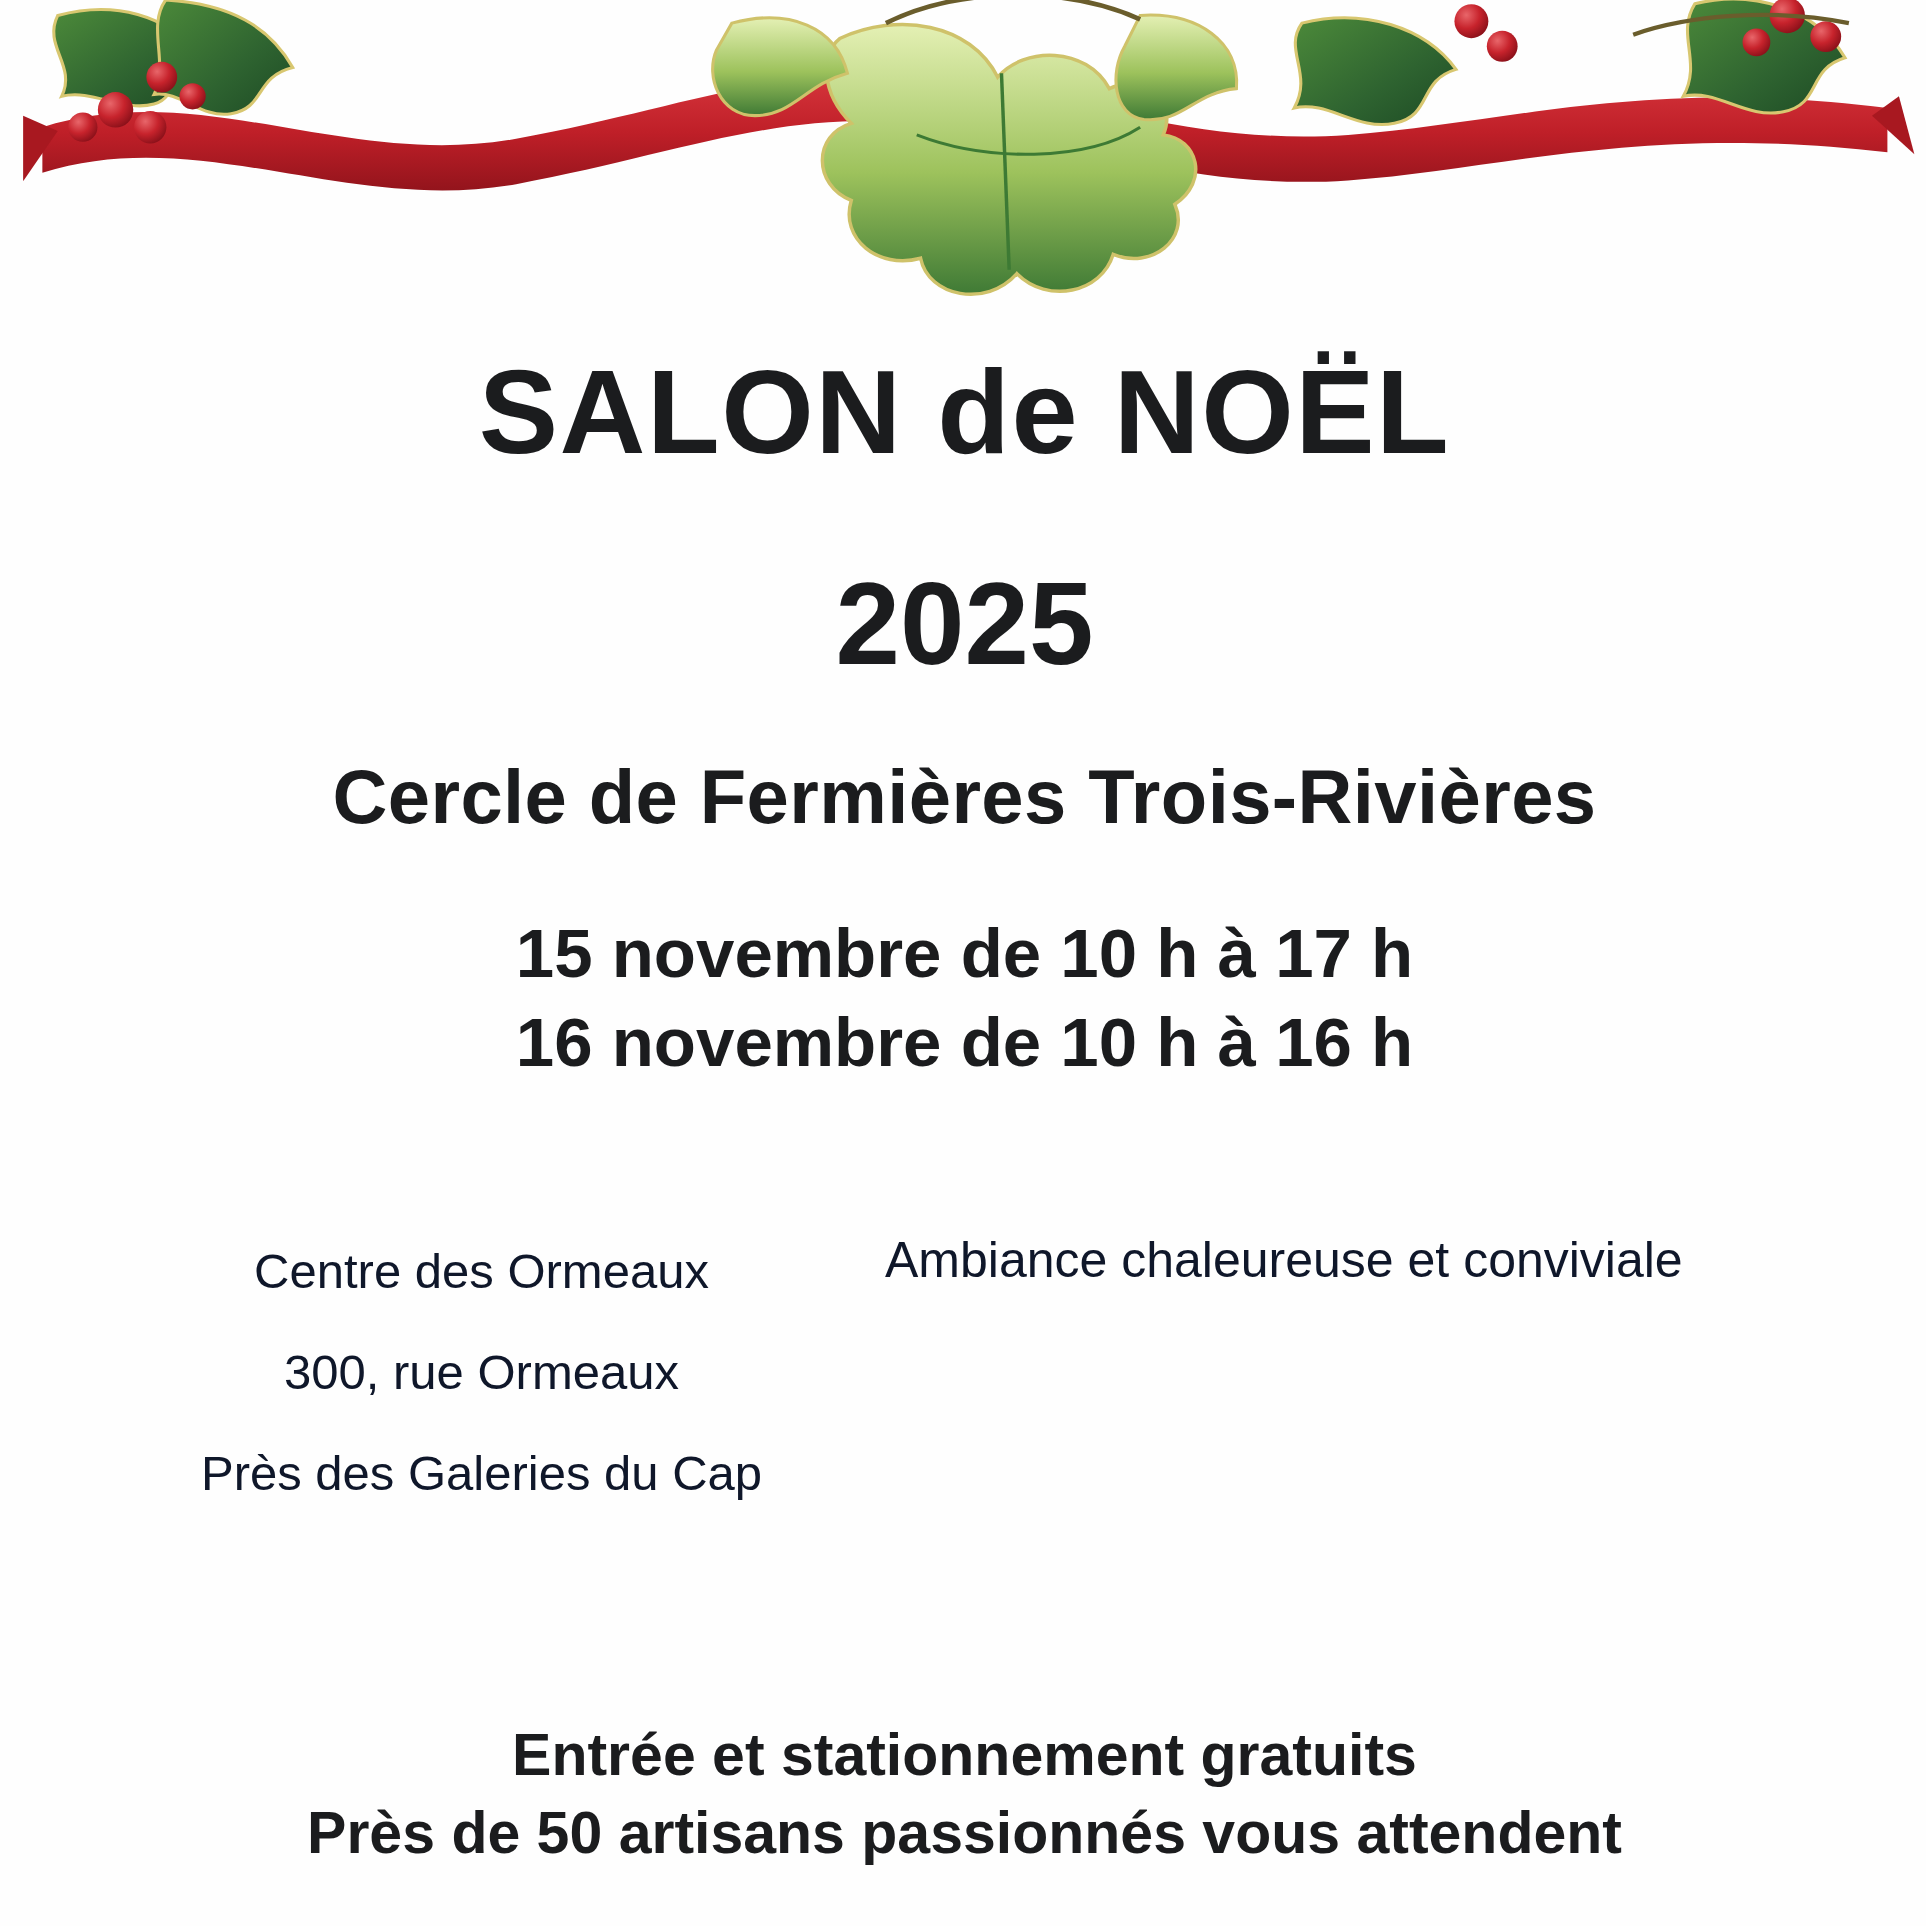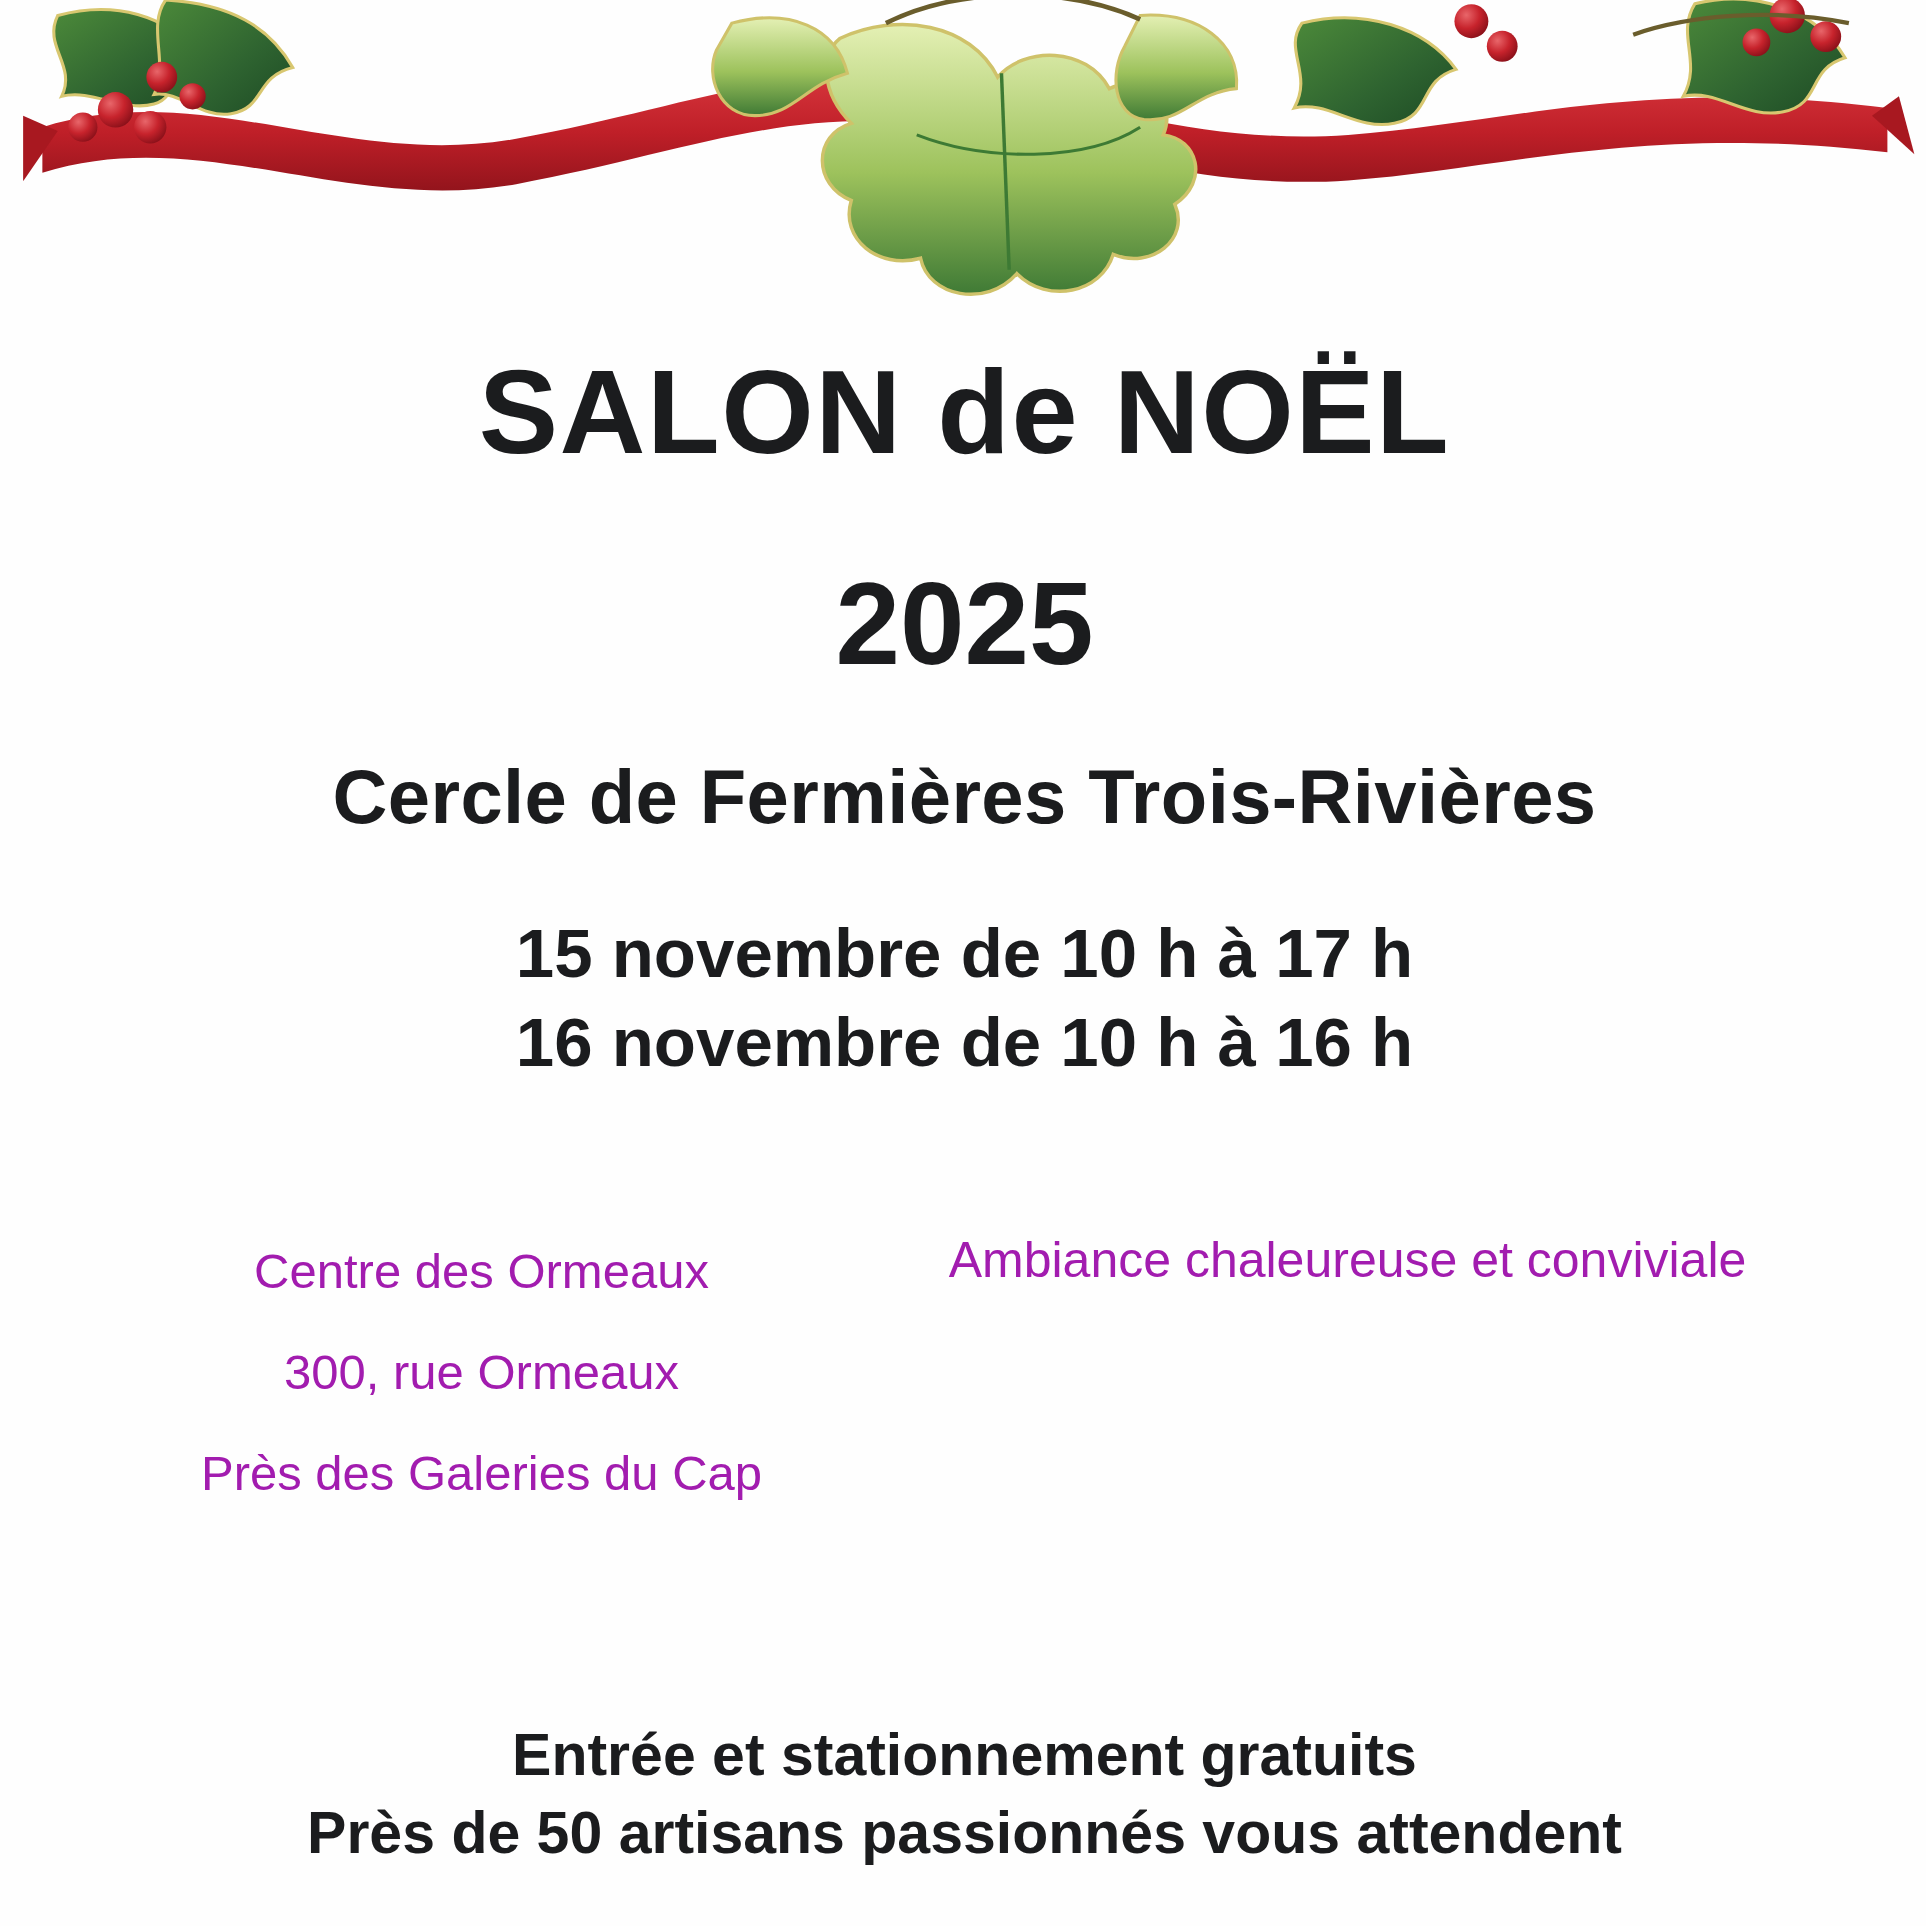--- a/index.html
+++ b/index.html
@@ -94,27 +94,26 @@
     flex-direction: column;
   }
   .info-col.left {
     width: 655px;
     align-items: center;
     gap: 45px;
     margin-top: 12.3px;
   }
   .info-col.right {
     width: 925px;
-    align-items: center;
     gap: 16px;
   }
   .info-line {
     font-size: 49px;
     font-weight: 400;
-    color: #a21caf;
+    color: #0f172a;
     white-space: nowrap;
   }
   .info-col.right .info-line {
     font-size: 50px;
   }
 
   .highlight-block {
     position: absolute;
     top: 1716px;
     left: 0;

